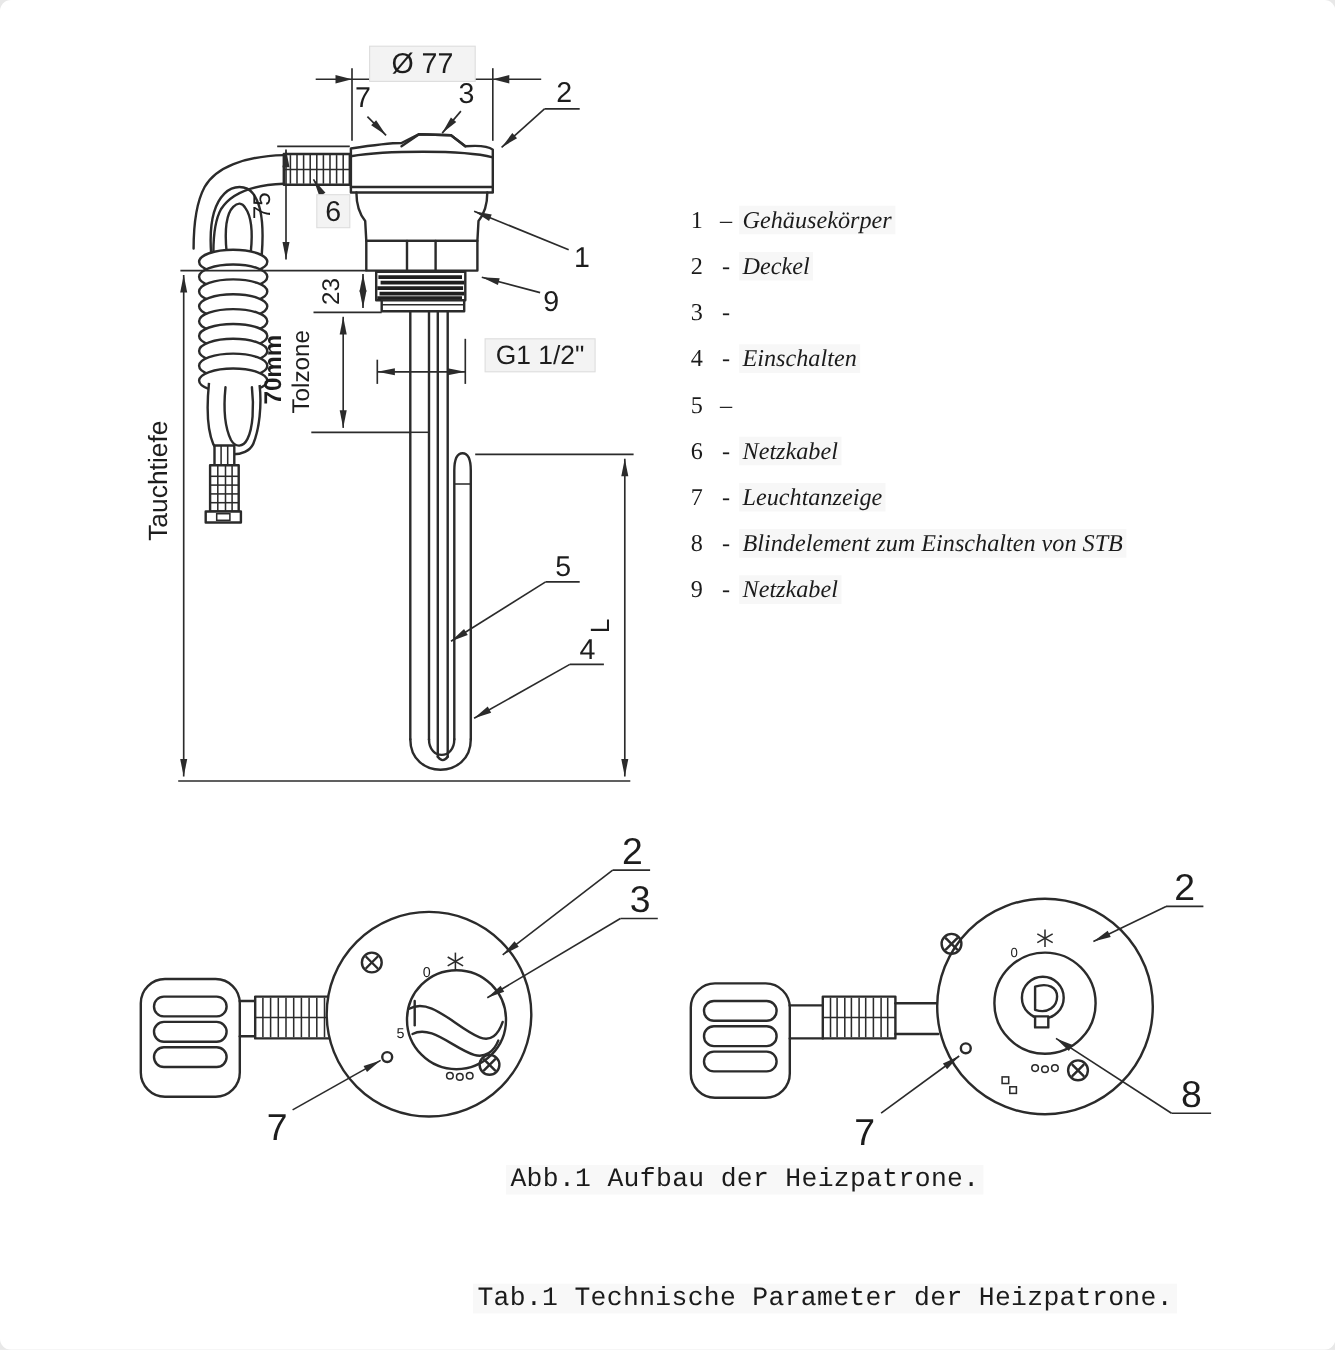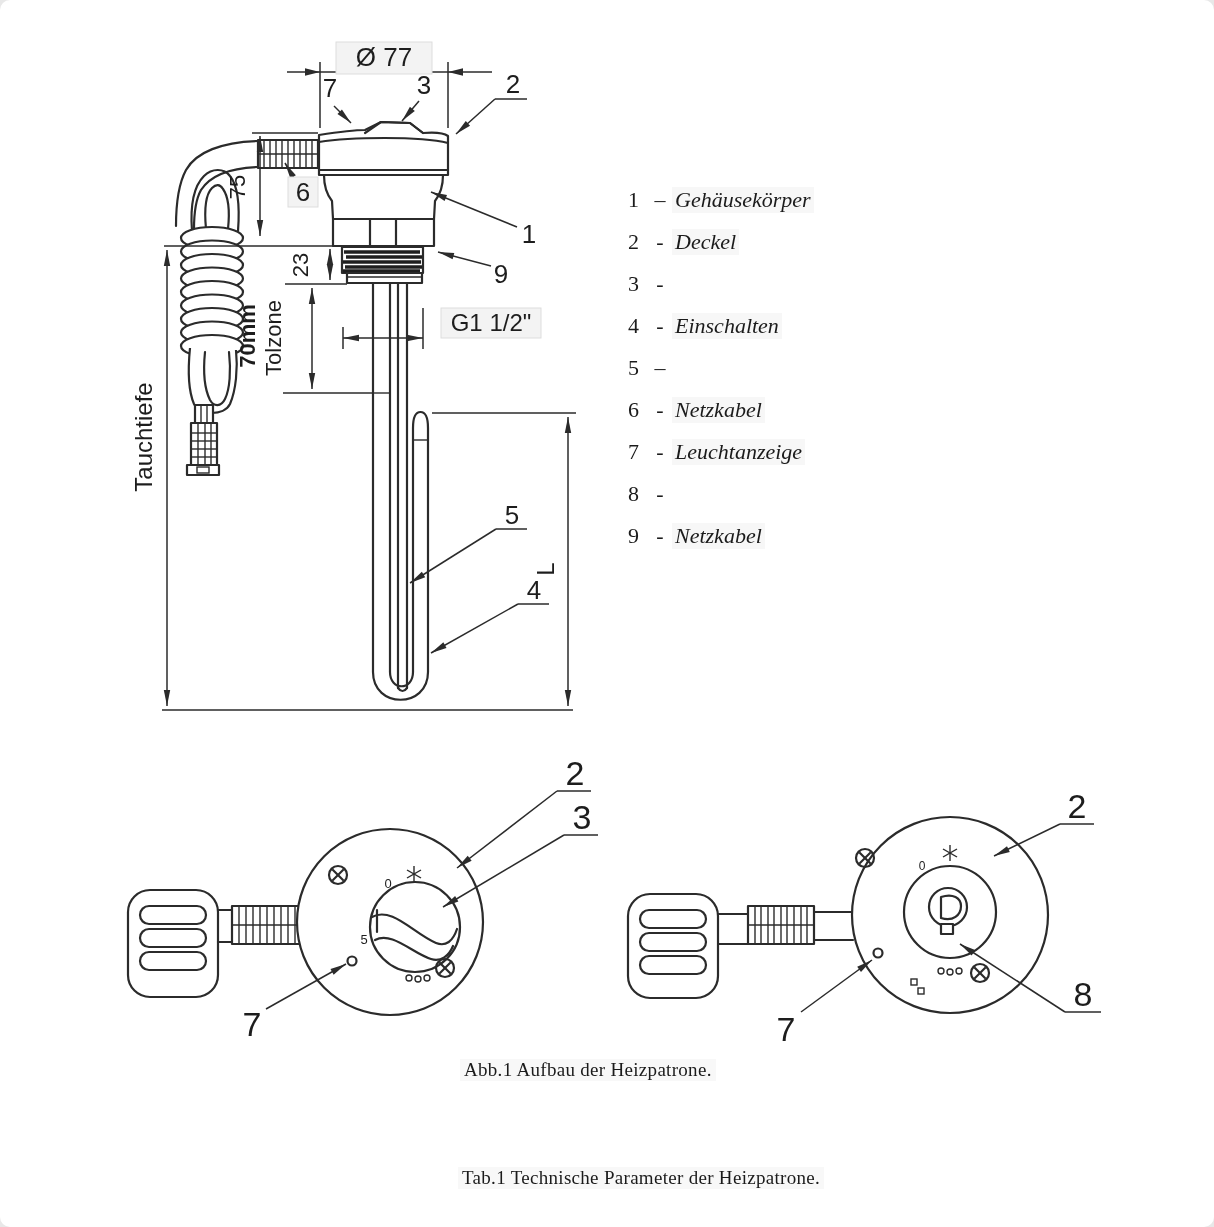--- a/index.html
+++ b/index.html
@@ -23,24 +23,24 @@
   .cb{font-family:"Liberation Sans",sans-serif;font-size:34px;}
   .mk{font-family:"Liberation Sans",sans-serif;font-size:13px;}
   .mk2{font-family:"Liberation Sans",sans-serif;font-size:12px;}
   
   .legend{position:absolute;left:628px;top:179px;font-family:"Liberation Serif",serif;
           font-size:22px;color:#1b1b1b;}
   .legend-row{display:flex;align-items:center;height:42px;white-space:nowrap;}
   .legend-row .num{width:20px;}
   .legend-row .sep{width:24px;text-align:center;}
   .legend-row .lab{background:#f7f7f7;padding:0 3px;font-style:italic;}
-  .caption{position:absolute;font-family:Liberation Serif, serif;font-size:19px;
+  .caption{position:absolute;font-family:Liberation Mono, monospace;font-size:24px;
            color:#1b1b1b;letter-spacing:.3px;background:#f8f8f8;padding:0 4px;}
   .cap-abb{left:460px;top:1059px;}
-  .cap-tab{left:430px;top:1167px;margin-left:28px;}
+  .cap-tab{left:430px;top:1167px;}
 </style>
 </head>
 <body>
 
 <div class="page">
 <svg width="1214" height="1227" viewBox="0 0 1214 1227">
   <defs>
     <marker id="ae" markerUnits="userSpaceOnUse" markerWidth="18" markerHeight="8" refX="16.5" refY="4" orient="auto">
       <path d="M0.5,0.8 L16.5,4 L0.5,7.2 Z" fill="#2b2b2b"></path>
     </marker>
@@ -358,20 +358,21 @@
         <span class="lab">Netzkabel</span>
       </div>
     <div class="legend-row">
         <span class="num">7</span>
         <span class="sep">-</span>
         <span class="lab">Leuchtanzeige</span>
       </div>
     <div class="legend-row">
         <span class="num">8</span>
         <span class="sep">-</span>
+        <span class="lab">Blindelement zum Einschalten von STB</span>
       </div>
     <div class="legend-row">
         <span class="num">9</span>
         <span class="sep">-</span>
         <span class="lab">Netzkabel</span>
       </div>
   </div>
 
   <div class="caption cap-abb">Abb.1 Aufbau der Heizpatrone.</div>
   <div class="caption cap-tab">Tab.1 Technische Parameter der Heizpatrone.</div>

